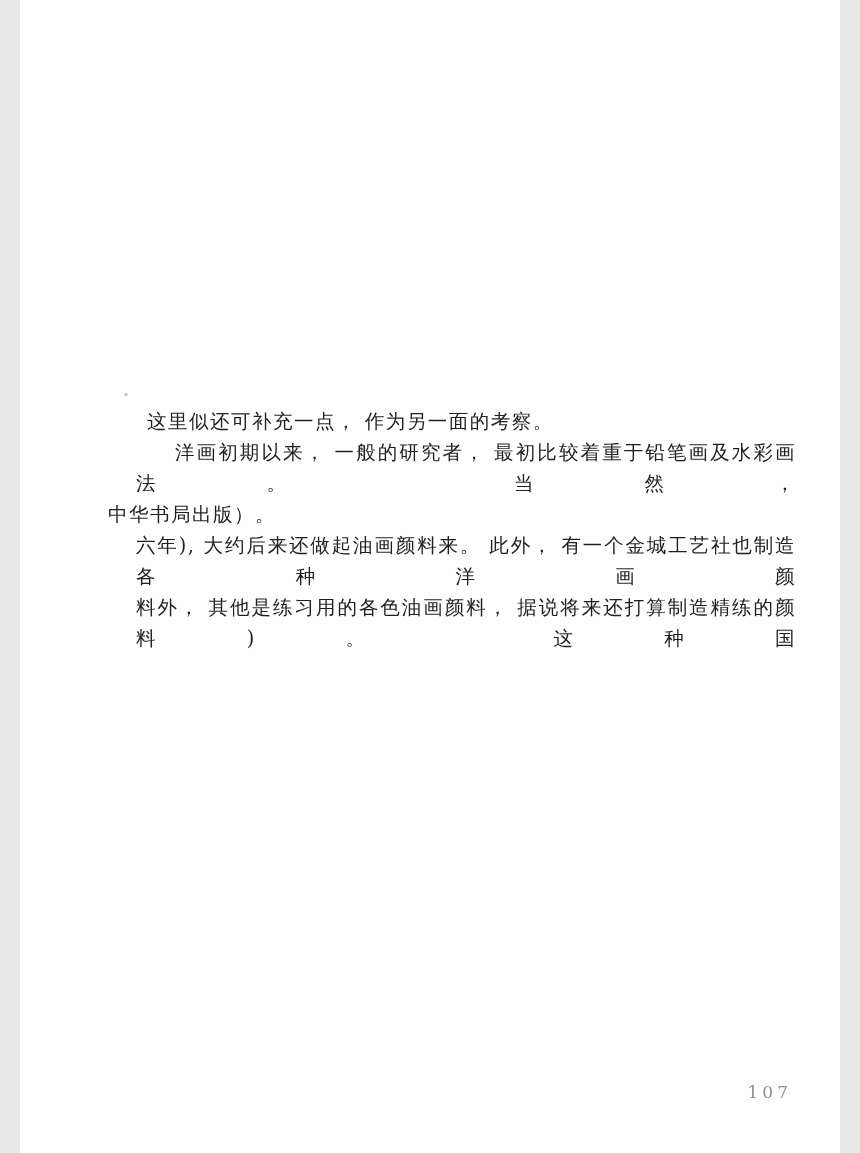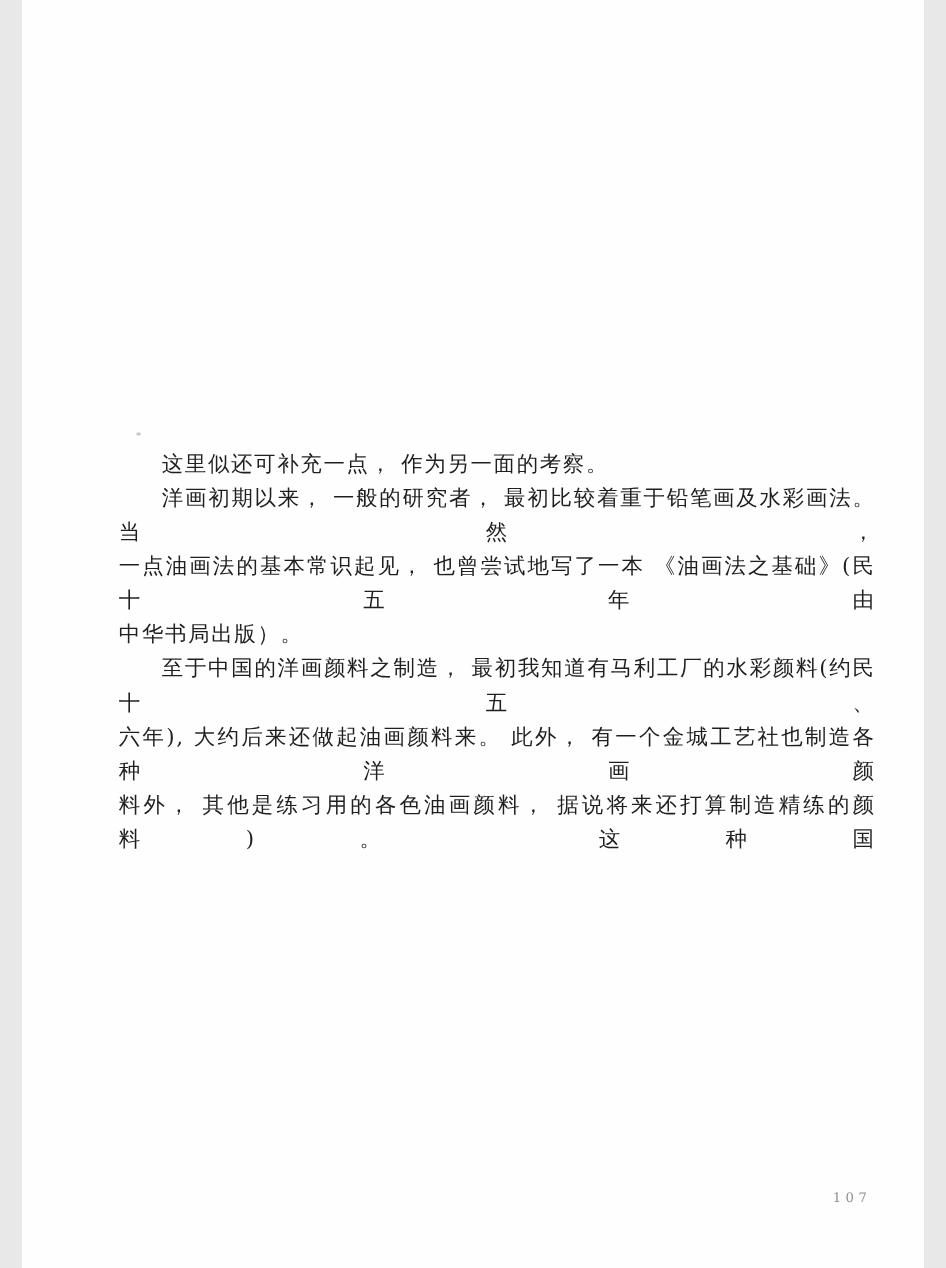--- a/index.html
+++ b/index.html
@@ -25,29 +25,30 @@
     font-size: 19.5px;
     line-height: 31px;
     letter-spacing: 1.5px;
   }
   .line {
     min-height: 31px;
   }
   .line.full {
     text-align: justify;
     text-align-last: justify;
+    margin-left: 28px;
   }
   .line.indent {
     text-indent: 39px;
   }
   .page-number {
     position: absolute;
     top: 1082px;
     right: 48px;
-    font-size: 12px;
+    font-size: 17px;
     letter-spacing: 4px;
     color: #8f8f8f;
   }
   .speck {
     position: absolute;
     left: 104px;
     top: 393px;
     width: 4px;
     height: 3px;
     background: #b9b9b9;
@@ -58,23 +59,21 @@
 </head>
 <body>
 
 <div class="page">
 
   <div class="speck"></div>
 
   <div class="text-block">
     <div class="line indent">这里似还可补充一点， 作为另一面的考察。</div>
     <div class="line indent full">洋画初期以来， 一般的研究者， 最初比较着重于铅笔画及水彩画法。 当然，</div>
-    <div class="line full">一点油画法的基本常识起见， 也曾尝试地写了一本 《油画法之基础》(民十五年由</div>
     <div class="line">中华书局出版）。</div>
-    <div class="line indent full">至于中国的洋画颜料之制造， 最初我知道有马利工厂的水彩颜料(约民十五、</div>
     <div class="line full">六年), 大约后来还做起油画颜料来。 此外， 有一个金城工艺社也制造各种洋画颜</div>
     <div class="line full">料外， 其他是练习用的各色油画颜料， 据说将来还打算制造精练的颜料)。 这种国</div>
 
   </div>
 
   <div class="page-number">107</div>
 
 </div>
 
 </body></html>

